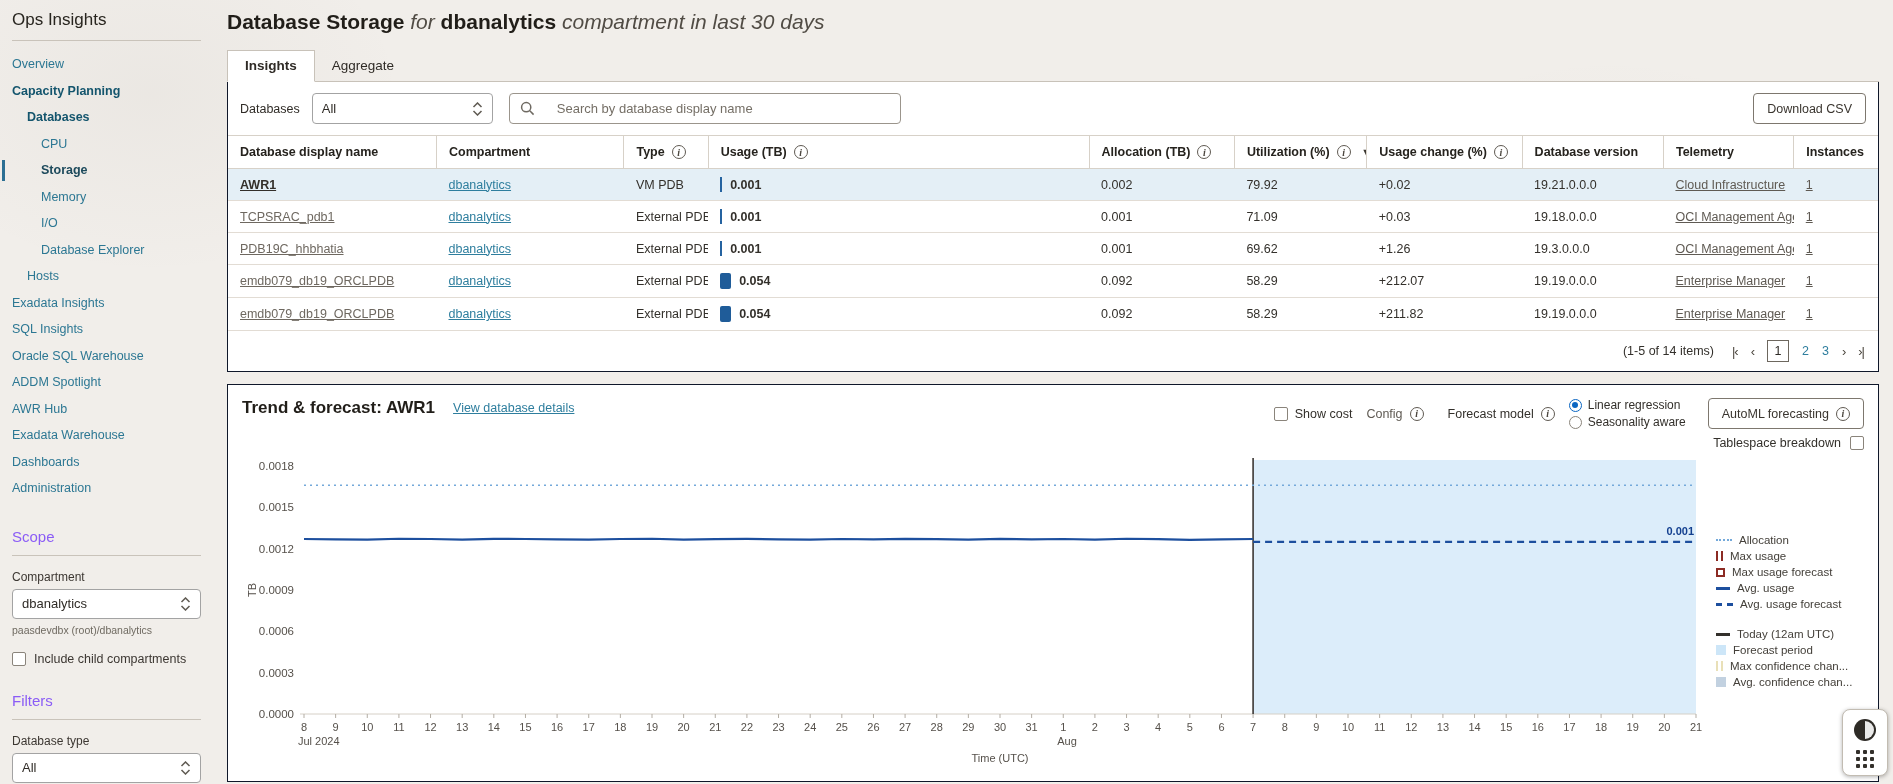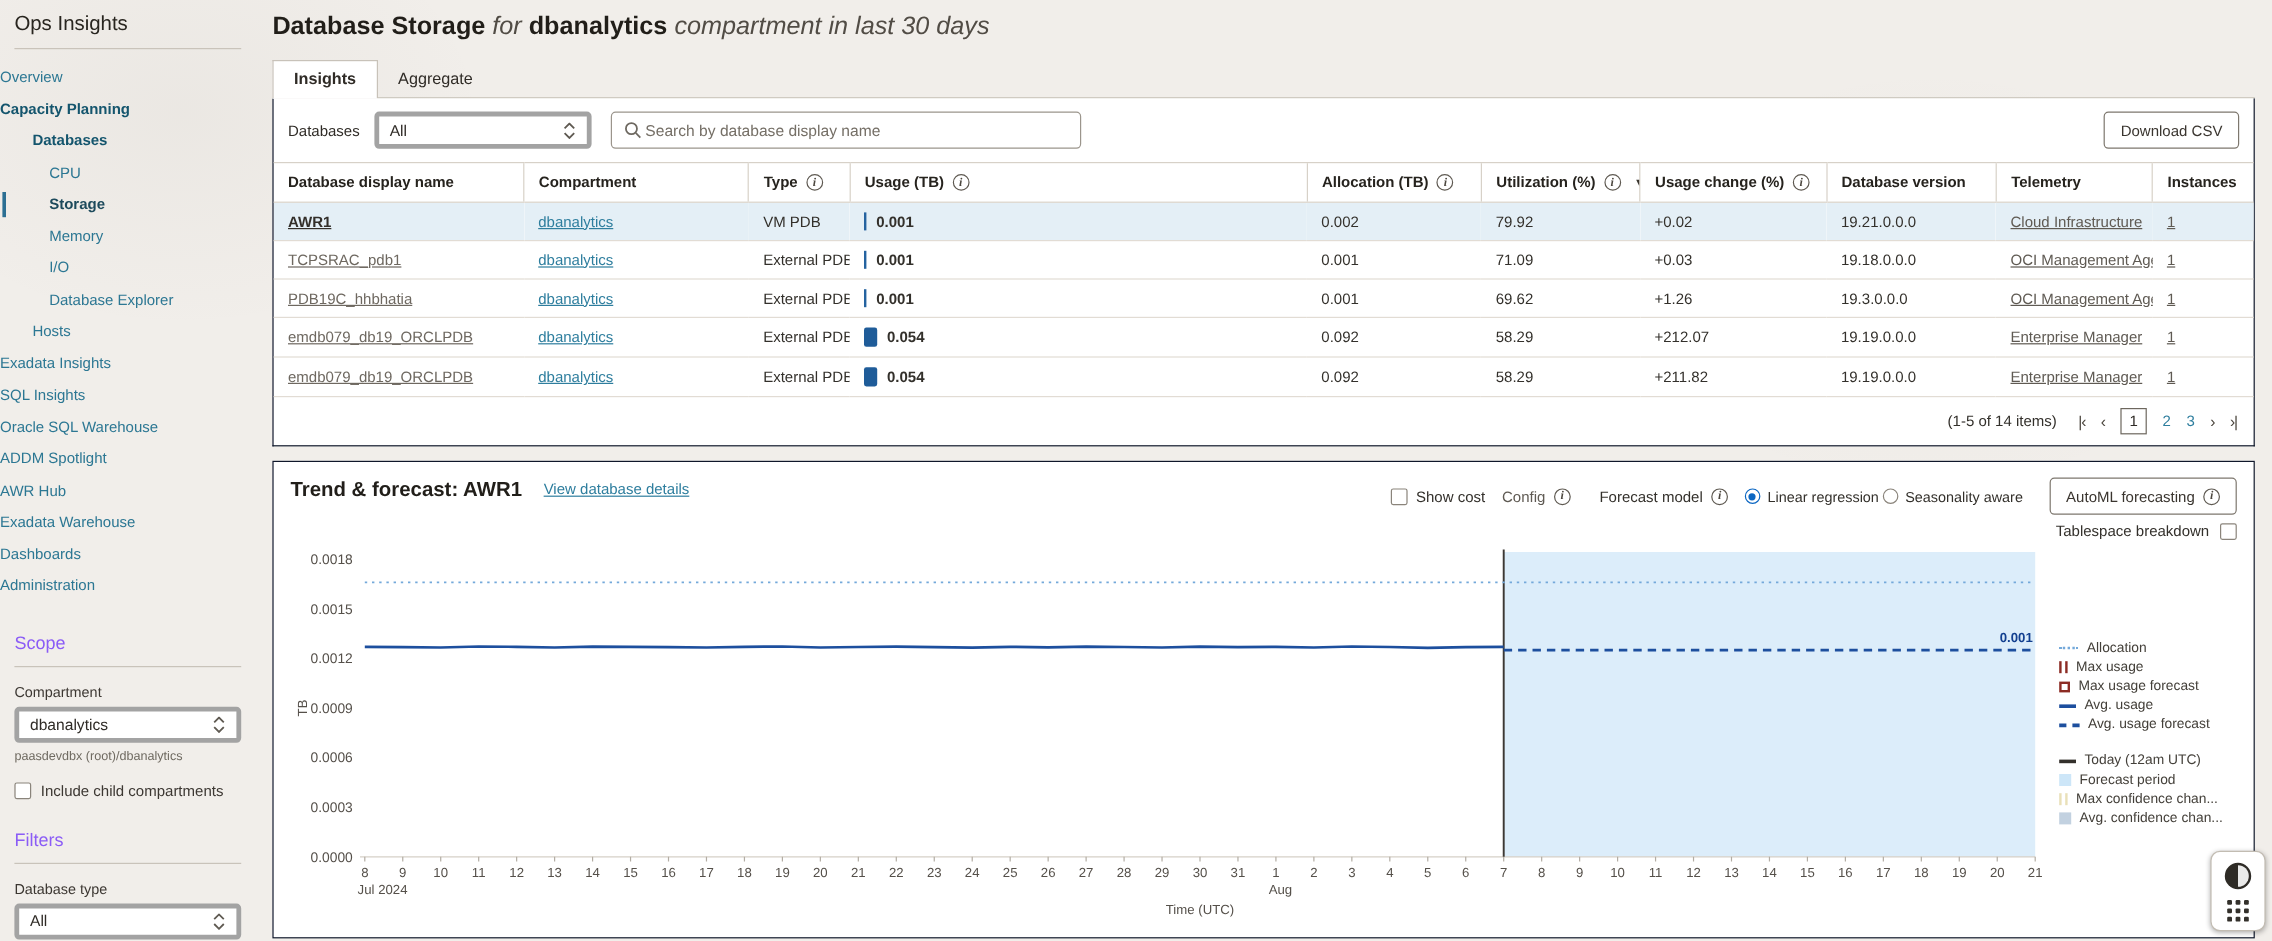--- a/index.html
+++ b/index.html
@@ -11,50 +11,50 @@
     background:
       radial-gradient(ellipse 420px 300px at 8% 12%, rgba(120,110,95,0.05), transparent 60%),
       radial-gradient(ellipse 500px 340px at 30% 75%, rgba(120,110,95,0.04), transparent 60%),
       radial-gradient(ellipse 420px 300px at 85% 30%, rgba(120,110,95,0.035), transparent 60%),
       #f1eeea;
   }
   
   .sidebar { position:absolute; left:0; top:0; width:213px; height:100%; padding:8px 0 0 0; }
   .sidebar-title { font-size:17px; color:#28251f; padding:2px 12px 10px 12px; }
   .sb-divider { border:none; border-top:1px solid #c9c3ba; margin:0 12px 10px 12px; }
-  .nav-item { position:relative; line-height:26.5px; font-size:12.5px; color:#2c7793; cursor:pointer; white-space:nowrap; }
+  .nav-item { position:relative; line-height:26.5px; font-size:12.5px; color:#2c7793; padding-left:12px; cursor:pointer; white-space:nowrap; }
   .nav-item.ind1 { padding-left:27px; }
   .nav-item.ind2 { padding-left:41px; }
   .nav-item.bold { font-weight:bold; color:#14556d; }
   .nav-item.sel  { font-weight:bold; color:#1d4a5c; }
   .nav-item.sel::before { content:""; position:absolute; left:2px; top:3px; bottom:3px; width:3px; background:#2c6f93; }
   .sb-section { font-size:15px; color:#8b5cf6; padding:0 12px; margin-top:26px; }
   .sb-label { font-size:12px; color:#3c3732; padding:0 12px; margin-top:14px; margin-bottom:5px; }
-  .selectbox { display:flex; align-items:center; justify-content:space-between; height:30px; background:#fff; border:4px solid #a3a3a3; border-radius:4px; padding:0 9px; cursor:pointer; }
+  .selectbox { display:flex; align-items:center; justify-content:space-between; height:30px; background:#fff; border:1px solid #a3a3a3; border-radius:4px; padding:0 9px; cursor:pointer; }
   .sb-select { margin:0 12px; }
   .selectbox .sel-val { font-size:13px; color:#2f2b26; }
   .sb-help { font-size:10.5px; color:#6f6a61; padding:0 12px; margin-top:5px; }
   .cb { flex:0 0 auto; width:14px; height:14px; border:1px solid #8a847b; border-radius:2px; background:#fff; display:inline-block; }
   .sb-check { display:flex; align-items:center; gap:8px; padding:0 12px; margin-top:16px; font-size:12.5px; color:#3c3732; }
   
   .main { position:absolute; left:213px; top:0; right:0; bottom:0; padding:10px 14px 0 14px; }
   .page-title { font-size:21px; color:#211e19; }
   .page-title .t-bold { font-weight:bold; }
   .page-title .t-it { font-style:italic; color:#514c45; }
   
   .tabbar { display:flex; margin-top:16px; border-bottom:1px solid #c8c2b9; padding-left:0;align-items:flex-end; }
   .tab { padding:7px 17px 8px 17px; font-size:13.5px; color:#2f2b26; cursor:pointer; }
   .tab.active { background:#fff; border:1px solid #c8c2b9; border-bottom:1px solid #fff; margin-bottom:-1px; font-weight:bold; }
   
   .card { background:#fff; border:1px solid #0f172a; }
   .card1 { border-top:none; }
   .filterbar { display:flex; align-items:center; padding:11px 12px; }
   .filterbar .flabel { font-size:12.5px; color:#2f2b26; margin-right:12px; }
   .db-select { width:181px; height:31px; }
-  .searchbox { display:flex; align-items:center; gap:3px; width:392px; height:31px; border:1px solid #9b958c; border-radius:4px; background:#fff; margin-left:16px; padding:0 10px; }
+  .searchbox { display:flex; align-items:center; gap:22px; width:392px; height:31px; border:1px solid #9b958c; border-radius:4px; background:#fff; margin-left:16px; padding:0 10px; }
   .searchbox input { border:none; outline:none; flex:1; font-family:"Liberation Sans",sans-serif; font-size:13px; color:#2f2b26; background:transparent; }
   .searchbox input::placeholder { color:#756f66; }
   .btn { height:31px; background:#fff; border:1px solid #7d776e; border-radius:4px; font-family:"Liberation Sans",sans-serif; font-size:12.5px; color:#3a352f; padding:0 13px; cursor:pointer; display:inline-flex; align-items:center; gap:7px; }
   .dl-btn { margin-left:auto; }
   
   table { width:100%; border-collapse:collapse; table-layout:fixed; }
   thead th { font-size:12.5px; font-weight:bold; color:#26231e; text-align:left; padding:9px 12px; border-top:1px solid #d7d1c8; border-bottom:1px solid #d7d1c8; border-left:1px solid #d7d1c8; white-space:nowrap; overflow:hidden; }
   thead th:first-child { border-left:none; }
   tbody td { font-size:12.5px; color:#33302b; padding:8px 12px; border-bottom:1px solid #e2dcd4; white-space:nowrap; overflow:hidden; }
   tbody tr.hl { background:#e4eff6;padding-left:40px; }
@@ -77,21 +77,21 @@
   .pg-group { display:flex; align-items:center; gap:13px; }
   
   .card2 { margin-top:12px; padding:13px 14px 6px 14px; height:398px; }
   .trend-head { display:flex; align-items:flex-start; }
   .trend-title { font-size:17px; font-weight:bold; color:#211e19; }
   .trend-link { font-size:12.5px; margin-left:18px; position:relative; top:3px; }
   .trend-ctrls { margin-left:auto; display:flex; align-items:center; }
   .ctrl-item { display:flex; align-items:center; gap:7px; font-size:12.5px; color:#33302b; }
   .ctrl-gap { margin-left:24px; }
   .cfg-label { color:#5f5a53; }
-  .radio-col { display:flex; flex-direction:row; gap:3px; margin-left:14px; }
+  .radio-col { display:flex; flex-direction:column; gap:3px; margin-left:14px; }
   .radio-row { display:flex; align-items:center; gap:6px; font-size:12px; color:#33302b; cursor:pointer; }
   .radio { flex:0 0 auto; width:13px; height:13px; border:1px solid #8a847b; border-radius:50%; background:#fff; position:relative; }
   .radio.sel { border-color:#0b66c2; }
   .radio.sel::after { content:""; position:absolute; left:2.5px; top:2.5px; width:6px; height:6px; border-radius:50%; background:#0b66c2; }
   .automl-btn { margin-left:22px; }
   .tablespace-row { display:flex; justify-content:flex-end; align-items:center; gap:9px; margin-top:7px; font-size:12.5px; color:#33302b; }
   
   .chart-flex { display:flex; margin-top:2px; }
   .plot-wrap { width:1470px; }
   .legend { width:150px; padding-left:4px; margin-top:80px; }

